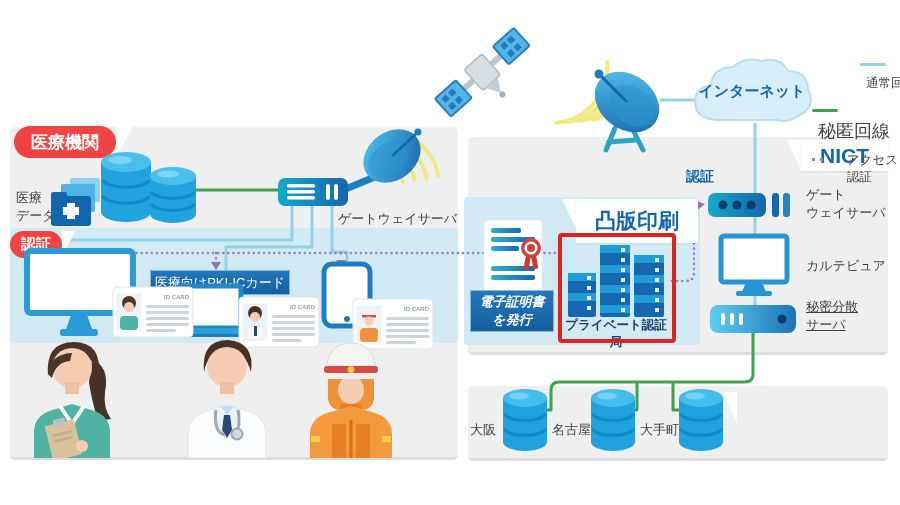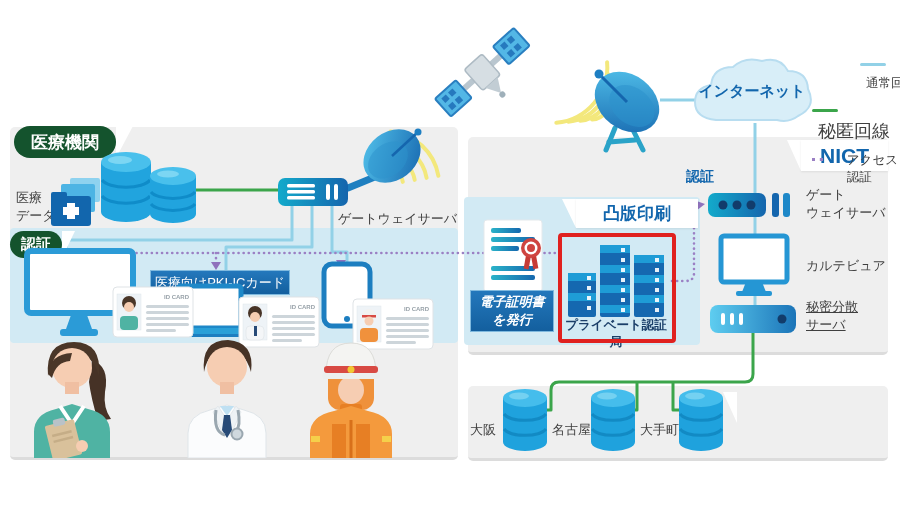--- a/index.html
+++ b/index.html
@@ -1,21 +1,21 @@
 <!DOCTYPE html>
 <html><head>
 <meta charset="utf-8">
 <style>
   html,body{margin:0;padding:0;background:#fff;}
   #stage{position:relative;width:900px;height:505px;background:#fff;overflow:hidden;
     font-family:"Liberation Sans","DejaVu Sans",sans-serif;}
   .abs{position:absolute;}
   .box{position:absolute;background:#efefef;border-radius:5px;border-bottom:3px solid #dcdcdc;}
   .bluebox{position:absolute;background:#d2eaf4;border-radius:4px;}
-  .blab{position:absolute;background:#14532d;color:#fff;font-weight:bold;
+  .blab{position:absolute;background:#ef4444;color:#fff;font-weight:bold;
     display:flex;align-items:center;justify-content:center;border-radius:16px;}
   .wlab{position:absolute;background:#fff;color:#1266ad;font-weight:bold;
     display:flex;align-items:center;justify-content:center;box-shadow:0 1px 2px rgba(0,0,0,.08);}
   .wedgeR{position:absolute;background:#fff;clip-path:polygon(0 0,100% 0,0 100%);}
   .wedgeL{position:absolute;background:#fff;clip-path:polygon(0 0,100% 0,100% 100%);}
   .lbl{position:absolute;color:#3f3f3f;font-size:13px;line-height:1.4;white-space:nowrap;}
   .dklbl{position:absolute;color:#1b3f69;font-weight:bold;}
   .navlbl{position:absolute;color:#1266ad;font-weight:bold;}
   .gradlab{position:absolute;background:linear-gradient(#2478bc,#135f9e);border:1px solid #7fb9de;
     color:#fff;display:flex;align-items:center;justify-content:center;text-align:center;}
@@ -101,21 +101,21 @@
   <div class="blab" style="left:14px;top:126px;width:102px;height:32px;font-size:17px;">医療機関</div>
   <div class="wedgeR" style="left:116px;top:126px;width:17px;height:32px;"></div>
 
   <div class="blab" style="left:10px;top:231px;width:52px;height:27px;font-size:15px;">認証</div>
   <div class="wedgeR" style="left:62px;top:231px;width:13px;height:27px;"></div>
 
   <div class="wedgeL" style="left:787px;top:140px;width:14px;height:31px;"></div>
   <div class="wlab" style="left:801px;top:140px;width:87px;height:31px;font-size:21px;">NICT</div>
 
   <div class="wedgeL" style="left:562px;top:199px;width:14px;height:29px;"></div>
-  <div class="wlab" style="left:576px;top:199px;width:122px;height:29px;font-size:17px;">凸版印刷</div>
+  <div class="wlab" style="left:576px;top:199px;width:122px;height:44px;font-size:21px;">凸版印刷</div>
 
   <div class="wedgeL" style="left:723px;top:392px;width:14px;height:31px;"></div>
 
   <div class="lbl" style="left:16px;top:189px;"><span>医療</span><br><span>データ</span></div>
   <div class="lbl" style="left:338px;top:210px;">ゲートウェイサーバ</div>
   <div class="navlbl" style="left:686px;top:168px;font-size:14px;">認証</div>
   <div class="lbl" style="left:806px;top:186px;"><span>ゲート</span><br><span>ウェイサーバ</span></div>
   <div class="lbl" style="left:806px;top:257px;">カルテビュア</div>
   <div class="lbl" style="left:806px;top:298px;text-decoration:underline;"><span>秘密分散</span><br><span>サーバ</span></div>
   <div class="lbl" style="left:470px;top:421px;">大阪</div>

